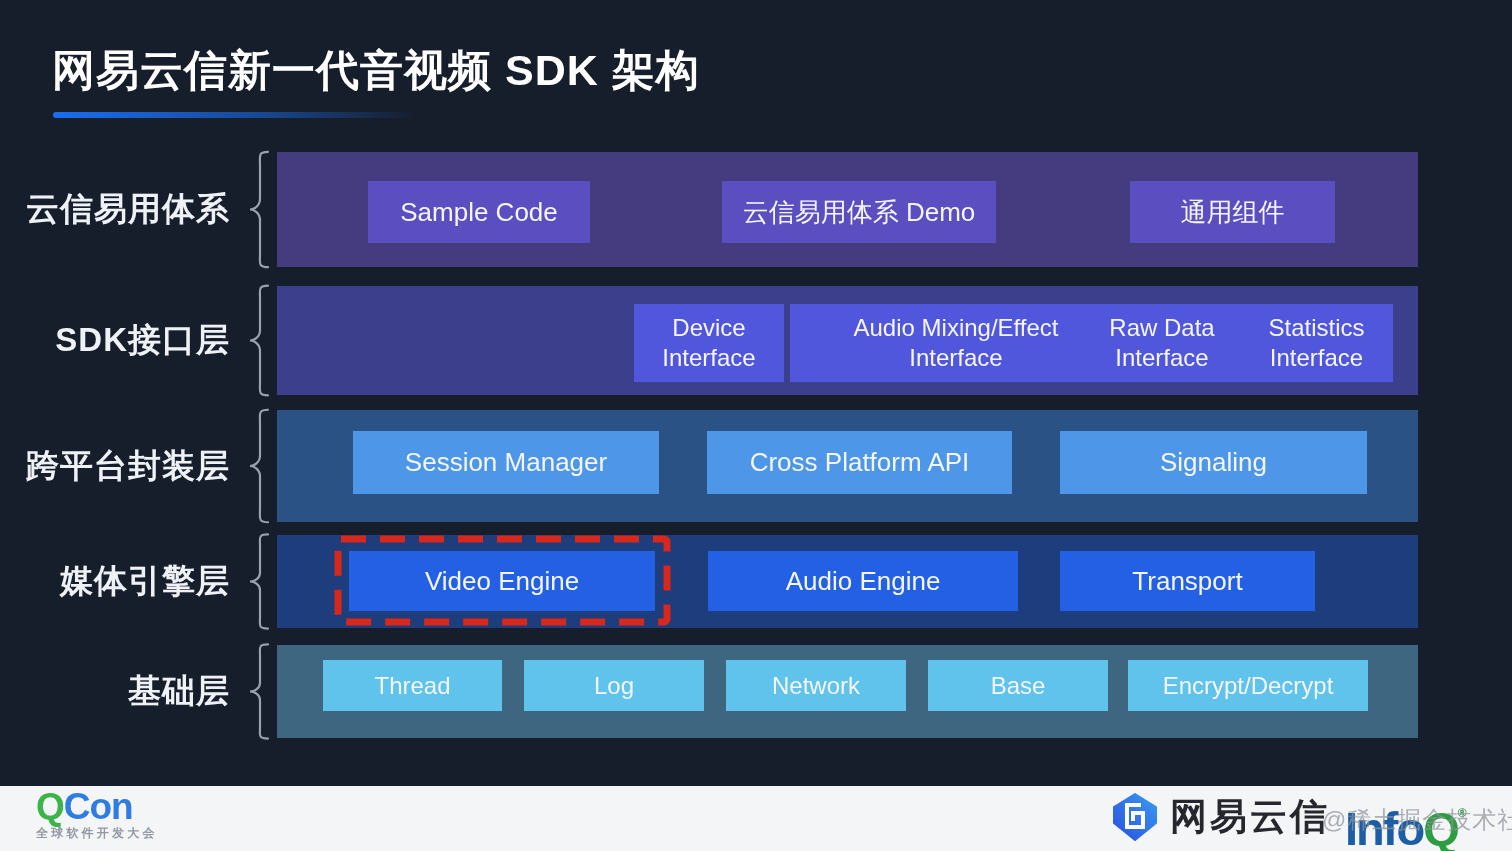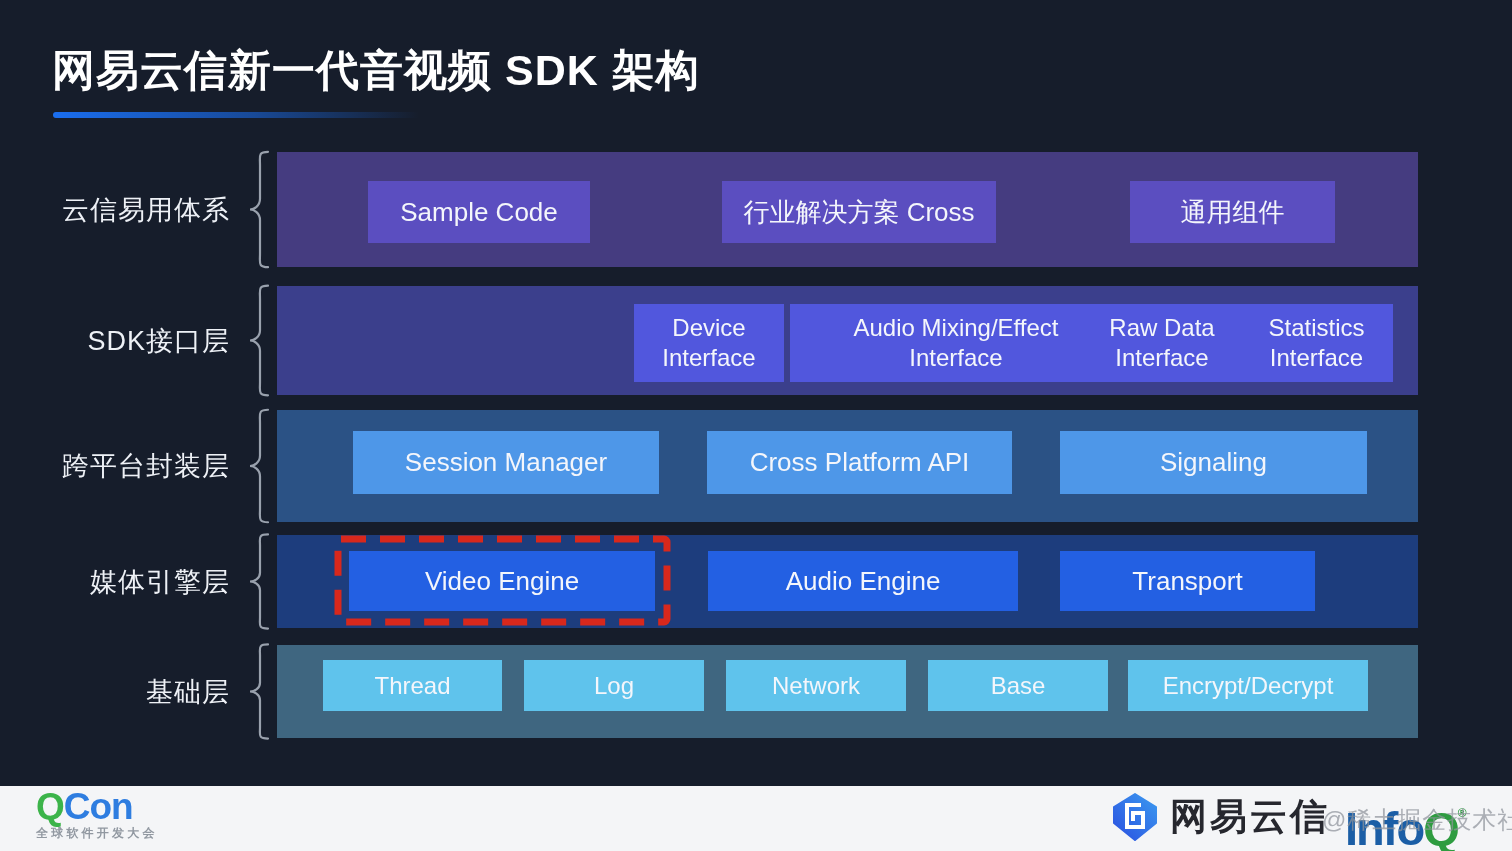--- a/index.html
+++ b/index.html
@@ -13,21 +13,21 @@
     position:absolute;left:52px;top:42px;
     font-size:43px;font-weight:700;color:#ffffff;letter-spacing:1px;
   }
   .title-underline{
     position:absolute;left:53px;top:112px;width:366px;height:6px;border-radius:3px;
     background:linear-gradient(90deg,var(--title-underline,#1a6ef0) 0%,rgba(26,110,240,.55) 55%,rgba(26,110,240,0) 100%);
   }
   
   .row-label{
     position:absolute;left:0;width:230px;display:flex;align-items:center;justify-content:flex-end;
-    color:#eef1f6;font-size:27px;font-weight:400;letter-spacing:1px;
+    color:#eef1f6;font-size:33px;font-weight:700;letter-spacing:1px;
   }
   .brace{position:absolute;left:248px;width:24px;}
   .layer-container{position:absolute;left:277px;width:1141px;}
   .blk{
     position:absolute;display:flex;align-items:center;justify-content:center;text-align:center;
     color:#f4f6fb;font-size:26px;line-height:1.25;padding:16px;box-sizing:border-box;
   }
   
   #lbl1{top:152px;height:115px}
   #row1{top:152px;height:115px;background:var(--layer1-container,#453c80)}
@@ -82,21 +82,21 @@
 
 <div class="page-title">网易云信新一代音视频 SDK 架构</div>
 <div class="title-underline"></div>
 
 <div class="row-label" id="lbl1">云信易用体系</div>
 <svg class="brace" id="br1" style="top:150px;height:119px" viewBox="0 0 24 200" preserveAspectRatio="none">
   <path d="M20 3 C10 3 12 10 12 26 L12 82 C12 94 6 100 2 100 C6 100 12 106 12 118 L12 174 C12 190 10 197 20 197" fill="none" stroke="#99a1ad" stroke-width="2.2" stroke-linecap="round" vector-effect="non-scaling-stroke"></path>
 </svg>
 <div class="layer-container" id="row1">
   <div class="blk" id="r1b1">Sample Code</div>
-  <div class="blk" id="r1b2">行业解决方案 Cross</div>
+  <div class="blk" id="r1b2">云信易用体系 Demo</div>
   <div class="blk" id="r1b3">通用组件</div>
 </div>
 
 <div class="row-label" id="lbl2">SDK接口层</div>
 <svg class="brace" id="br2" style="top:284px;height:113px" viewBox="0 0 24 200" preserveAspectRatio="none">
   <path d="M20 3 C10 3 12 10 12 26 L12 82 C12 94 6 100 2 100 C6 100 12 106 12 118 L12 174 C12 190 10 197 20 197" fill="none" stroke="#99a1ad" stroke-width="2.2" stroke-linecap="round" vector-effect="non-scaling-stroke"></path>
 </svg>
 <div class="layer-container" id="row2">
   <div class="blk" id="r2b3">Device Interface</div>
   <div class="blk" id="r2b4">Audio Mixing/Effect Interface</div>

